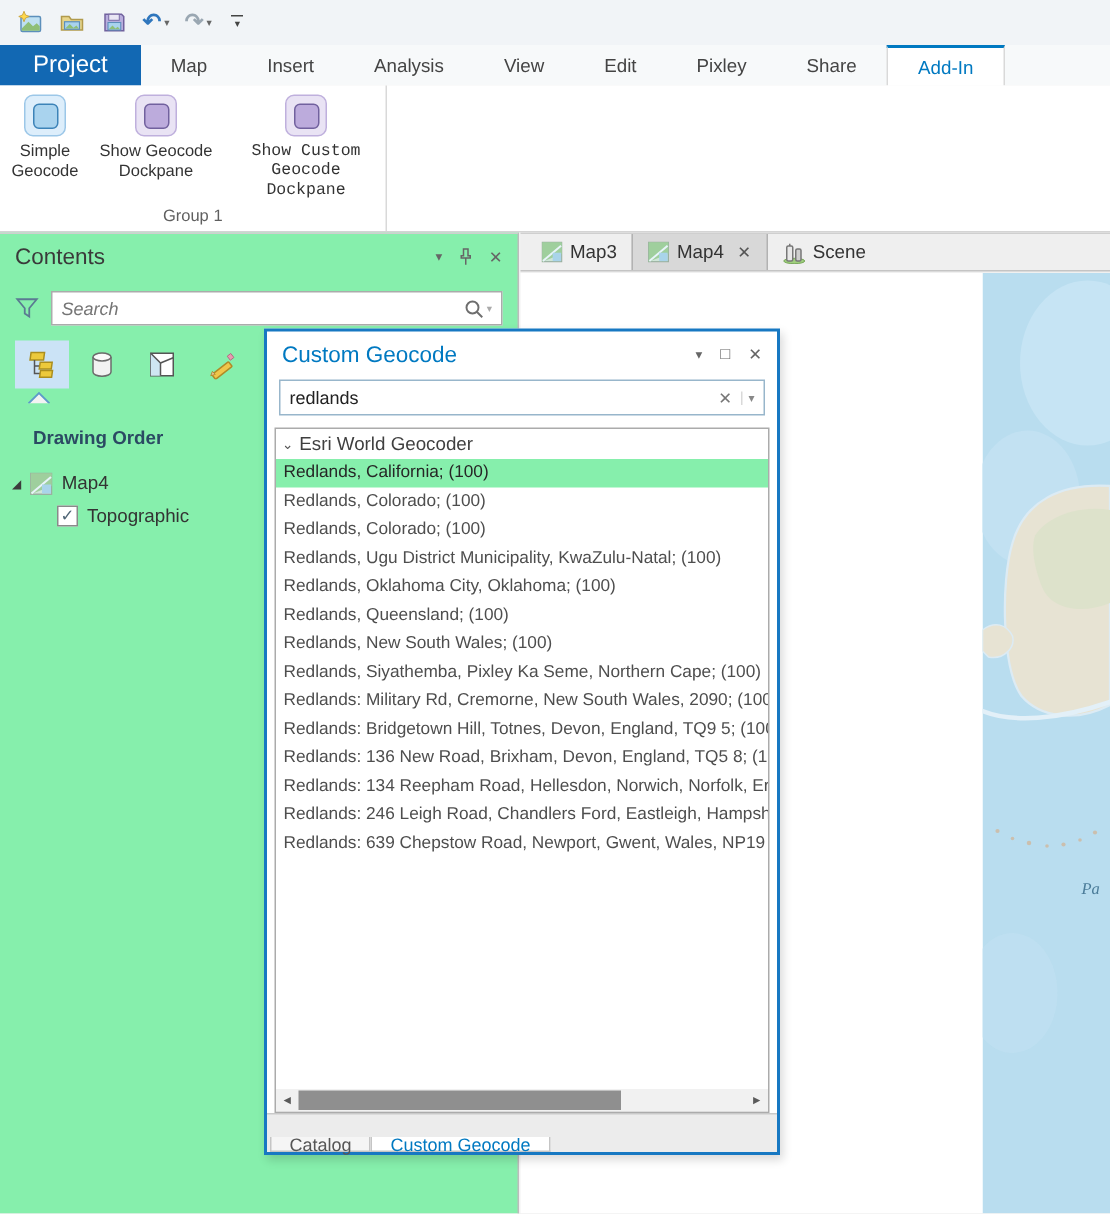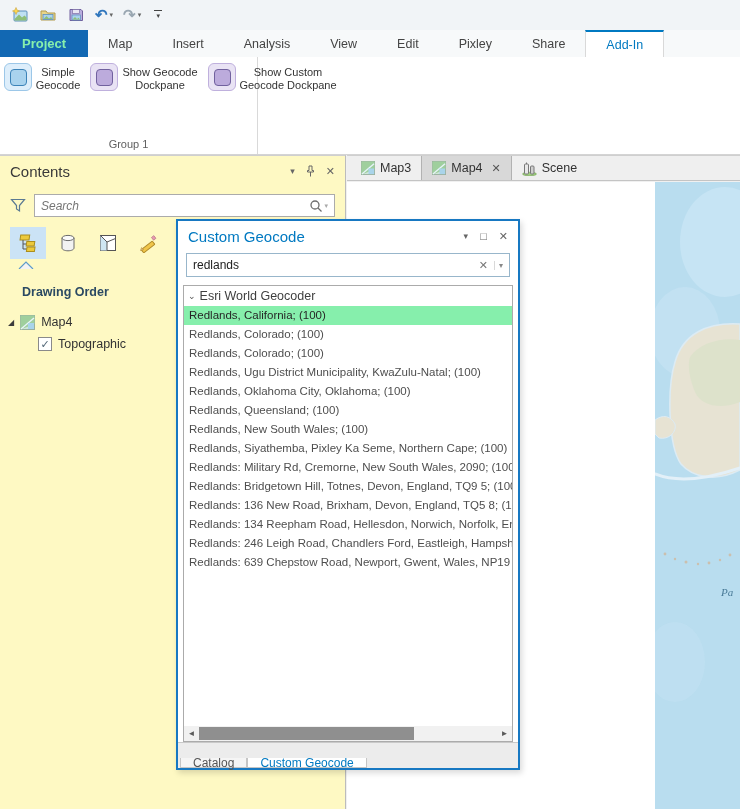--- a/index.html
+++ b/index.html
@@ -12,43 +12,43 @@
   .qat-glyph { font-size:15px; line-height:14px; }
   .undo-glyph { color:#2f76bd; font-weight:bold; }
   .redo-glyph { color:#9aa7b2; font-weight:bold; }
   .mini-drop { font-size:7px; color:#666; margin-left:1px; }
   .qat-more { display:flex; flex-direction:column; align-items:center; margin-left:6px; }
   .qat-more .bar { width:8px; border-top:1.5px solid #444; margin-bottom:1px; }
   .qat-more .mini-drop { margin:0; font-size:7px; color:#444; }
 
   
   .ribbon-tabs { position:absolute; left:0; top:30px; width:740px; height:27px; background:#f7f9fa; display:flex; align-items:stretch; }
-  .file-tab { background:#1268b3; color:#86efac; padding:0 22px; display:flex; align-items:center; font-size:13px;font-weight:bold; }
+  .file-tab { background:#1268b3; color:#ffffff; padding:0 22px; display:flex; align-items:center; font-size:16px; }
   .rtab { padding:0 20px; display:flex; align-items:center; color:#444; font-size:12.5px; }
   .rtab.active { background:#fff; color:#0079c1; border-top:2px solid #0079c1; border-left:1px solid #d9d9d9; border-right:1px solid #d9d9d9; }
 
   
   .ribbon-body { position:absolute; left:0; top:57px; width:740px; height:98px; background:#fff; border-bottom:1px solid #d4d4d4; }
   .ribbon-group { position:absolute; left:0; top:0; height:97px; width:258px; border-right:1px solid #d9d9d9; display:flex; flex-direction:column; }
   .rb-buttons { flex:1; display:flex; align-items:flex-start; justify-content:flex-start; padding:6px 4px 0 4px; gap:6px; }
-  .rb-btn { display:flex; align-items:center; text-align:center; font-size:11px; color:#333; line-height:13px; }
-  .rb-btn .w1 { width:52px; } .rb-btn .w2 { width:84px; } .rb-btn .w3 { width:104px; }
+  .rb-btn { display:flex; flex-direction:column; align-items:center; text-align:center; font-size:11px; color:#333; line-height:13px; }
+  .rb-btn .w1 { width:52px; } .rb-btn .w2 { width:84px; } .rb-btn .w3 { width:104px;font-family:Liberation Mono, monospace; }
   .sq-outer { width:28px; height:28px; border-radius:6px; display:flex; align-items:center; justify-content:center; margin-bottom:4px; }
   .sq-inner { width:17px; height:17px; border-radius:4px; }
   .sq-blue  { background:#ddeefb; border:1px solid #9cc7e8; }
   .sq-blue .sq-inner { background:#a9d3ee; border:1.5px solid #3c83b8; }
   .sq-purple { background:#e9e3f4; border:1px solid #bfb0dd; }
   .sq-purple .sq-inner { background:#bcabdc; border:1.5px solid #71619e; }
   .group-label { text-align:center; color:#5f5f5f; font-size:11px; padding-bottom:4px; }
 
   
   .main { position:absolute; left:0; top:155px; width:740px; height:654px; }
 
   
-  .contents-pane { position:absolute; left:0; top:0; width:346px; height:654px; background:#fef9c3; border-right:1px solid #bcbcbc; border-top:1px solid #cfcfcf; }
+  .contents-pane { position:absolute; left:0; top:0; width:346px; height:654px; background:#86efac; border-right:1px solid #bcbcbc; border-top:1px solid #cfcfcf; }
   .pane-header { height:30px; display:flex; align-items:center; padding:0 10px; }
   .pane-title { font-size:15px; color:#3a3a3a; flex:1; }
   .pane-ctrl { color:#666; font-size:11px; margin-left:10px; }
   .pane-ctrl.small { font-size:9px; }
   .search-row { display:flex; align-items:center; padding:8px 10px 4px 10px; gap:8px; }
   .search-box { flex:1; height:23px; background:#fff; border:1px solid #ababab; display:flex; align-items:center; padding:0 6px; }
   .search-box input { flex:1; border:none; outline:none; font-style:italic; font-size:12px; color:#555; font-family:"Liberation Sans",sans-serif; background:transparent; }
   .icons-row { display:flex; align-items:center; padding:6px 8px 0 10px; gap:4px; }
   .cicon-btn { width:36px; height:32px; display:flex; align-items:center; justify-content:center; }
   .cicon-btn.active { background:#cbe3f6; }

